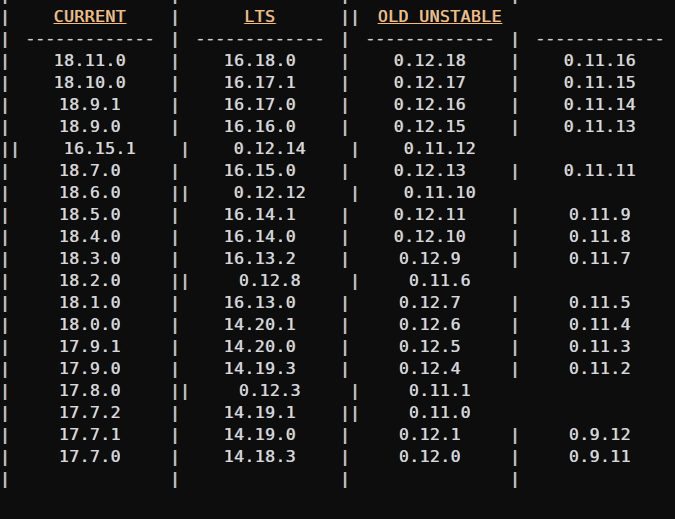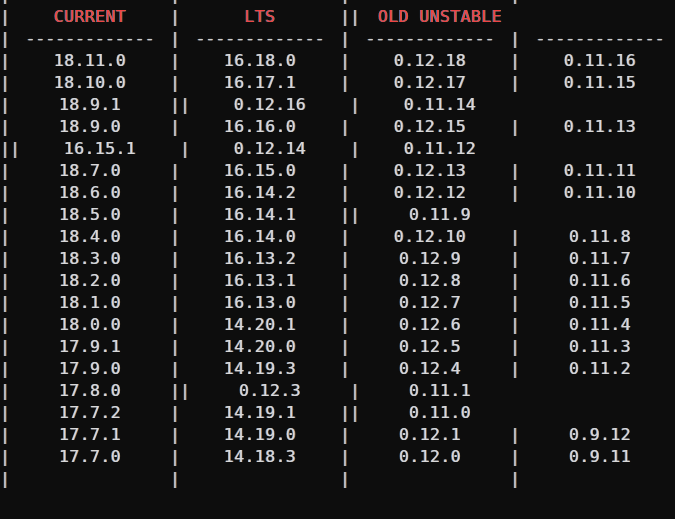--- a/index.html
+++ b/index.html
@@ -49,21 +49,22 @@
   .cell {
     width: 160px;
     flex: 0 0 160px;
     text-align: center;
     color: #d8d8d8;
     letter-spacing: 0.4px;
     text-shadow: -0.6px 0 0 rgba(90,150,220,0.8), 0.6px 0 0 rgba(215,150,85,0.8);
   }
 
   .cell.header {
-    color: #ef4444;
+    color: #fdba74;
+    text-decoration: underline;
   }
 
   .cell.rule {
     color: #cfcfcf;
     letter-spacing: 0;
   }
 
   
   .term-row.edge .cell {
     color: transparent;
@@ -73,29 +74,29 @@
 </head>
 <body>
 
 <div id="terminal">
   <div id="table-body">
       <div class="term-row edge"><span class="pipe">|</span><span class="cell"></span><span class="pipe">|</span><span class="cell"></span><span class="pipe">|</span><span class="cell"></span><span class="pipe">|</span><span class="cell"></span></div>
       <div class="term-row"><span class="pipe">|</span><span class="cell header">CURRENT</span><span class="pipe">|</span><span class="cell header">LTS</span><span class="pipe">|</span><span class="pipe">|</span><span class="cell header">OLD UNSTABLE</span></div>
       <div class="term-row"><span class="pipe">|</span><span class="cell rule">-------------</span><span class="pipe">|</span><span class="cell rule">-------------</span><span class="pipe">|</span><span class="cell rule">-------------</span><span class="pipe">|</span><span class="cell rule">-------------</span></div>
       <div class="term-row"><span class="pipe">|</span><span class="cell">18.11.0</span><span class="pipe">|</span><span class="cell">16.18.0</span><span class="pipe">|</span><span class="cell">0.12.18</span><span class="pipe">|</span><span class="cell">0.11.16</span></div>
       <div class="term-row"><span class="pipe">|</span><span class="cell">18.10.0</span><span class="pipe">|</span><span class="cell">16.17.1</span><span class="pipe">|</span><span class="cell">0.12.17</span><span class="pipe">|</span><span class="cell">0.11.15</span></div>
-      <div class="term-row"><span class="pipe">|</span><span class="cell">18.9.1</span><span class="pipe">|</span><span class="pipe">|</span><span class="cell">0.12.16</span><span class="pipe">|</span><span class="cell">0.11.14</span></div>
+      <div class="term-row"><span class="pipe">|</span><span class="cell">18.9.1</span><span class="pipe">|</span><span class="cell">16.17.0</span><span class="pipe">|</span><span class="cell">0.12.16</span><span class="pipe">|</span><span class="cell">0.11.14</span></div>
       <div class="term-row"><span class="pipe">|</span><span class="cell">18.9.0</span><span class="pipe">|</span><span class="cell">16.16.0</span><span class="pipe">|</span><span class="cell">0.12.15</span><span class="pipe">|</span><span class="cell">0.11.13</span></div>
       <div class="term-row"><span class="pipe">|</span><span class="pipe">|</span><span class="cell">16.15.1</span><span class="pipe">|</span><span class="cell">0.12.14</span><span class="pipe">|</span><span class="cell">0.11.12</span></div>
       <div class="term-row"><span class="pipe">|</span><span class="cell">18.7.0</span><span class="pipe">|</span><span class="cell">16.15.0</span><span class="pipe">|</span><span class="cell">0.12.13</span><span class="pipe">|</span><span class="cell">0.11.11</span></div>
-      <div class="term-row"><span class="pipe">|</span><span class="cell">18.6.0</span><span class="pipe">|</span><span class="cell">16.14.2</span><span class="pipe">|</span><span class="cell">0.12.12</span><span class="pipe">|</span><span class="cell">0.11.10</span></div>
-      <div class="term-row"><span class="pipe">|</span><span class="cell">18.5.0</span><span class="pipe">|</span><span class="cell">16.14.1</span><span class="pipe">|</span><span class="pipe">|</span><span class="cell">0.11.9</span></div>
+      <div class="term-row"><span class="pipe">|</span><span class="cell">18.6.0</span><span class="pipe">|</span><span class="pipe">|</span><span class="cell">0.12.12</span><span class="pipe">|</span><span class="cell">0.11.10</span></div>
+      <div class="term-row"><span class="pipe">|</span><span class="cell">18.5.0</span><span class="pipe">|</span><span class="cell">16.14.1</span><span class="pipe">|</span><span class="cell">0.12.11</span><span class="pipe">|</span><span class="cell">0.11.9</span></div>
       <div class="term-row"><span class="pipe">|</span><span class="cell">18.4.0</span><span class="pipe">|</span><span class="cell">16.14.0</span><span class="pipe">|</span><span class="cell">0.12.10</span><span class="pipe">|</span><span class="cell">0.11.8</span></div>
       <div class="term-row"><span class="pipe">|</span><span class="cell">18.3.0</span><span class="pipe">|</span><span class="cell">16.13.2</span><span class="pipe">|</span><span class="cell">0.12.9</span><span class="pipe">|</span><span class="cell">0.11.7</span></div>
-      <div class="term-row"><span class="pipe">|</span><span class="cell">18.2.0</span><span class="pipe">|</span><span class="cell">16.13.1</span><span class="pipe">|</span><span class="cell">0.12.8</span><span class="pipe">|</span><span class="cell">0.11.6</span></div>
+      <div class="term-row"><span class="pipe">|</span><span class="cell">18.2.0</span><span class="pipe">|</span><span class="pipe">|</span><span class="cell">0.12.8</span><span class="pipe">|</span><span class="cell">0.11.6</span></div>
       <div class="term-row"><span class="pipe">|</span><span class="cell">18.1.0</span><span class="pipe">|</span><span class="cell">16.13.0</span><span class="pipe">|</span><span class="cell">0.12.7</span><span class="pipe">|</span><span class="cell">0.11.5</span></div>
       <div class="term-row"><span class="pipe">|</span><span class="cell">18.0.0</span><span class="pipe">|</span><span class="cell">14.20.1</span><span class="pipe">|</span><span class="cell">0.12.6</span><span class="pipe">|</span><span class="cell">0.11.4</span></div>
       <div class="term-row"><span class="pipe">|</span><span class="cell">17.9.1</span><span class="pipe">|</span><span class="cell">14.20.0</span><span class="pipe">|</span><span class="cell">0.12.5</span><span class="pipe">|</span><span class="cell">0.11.3</span></div>
       <div class="term-row"><span class="pipe">|</span><span class="cell">17.9.0</span><span class="pipe">|</span><span class="cell">14.19.3</span><span class="pipe">|</span><span class="cell">0.12.4</span><span class="pipe">|</span><span class="cell">0.11.2</span></div>
       <div class="term-row"><span class="pipe">|</span><span class="cell">17.8.0</span><span class="pipe">|</span><span class="pipe">|</span><span class="cell">0.12.3</span><span class="pipe">|</span><span class="cell">0.11.1</span></div>
       <div class="term-row"><span class="pipe">|</span><span class="cell">17.7.2</span><span class="pipe">|</span><span class="cell">14.19.1</span><span class="pipe">|</span><span class="pipe">|</span><span class="cell">0.11.0</span></div>
       <div class="term-row"><span class="pipe">|</span><span class="cell">17.7.1</span><span class="pipe">|</span><span class="cell">14.19.0</span><span class="pipe">|</span><span class="cell">0.12.1</span><span class="pipe">|</span><span class="cell">0.9.12</span></div>
       <div class="term-row"><span class="pipe">|</span><span class="cell">17.7.0</span><span class="pipe">|</span><span class="cell">14.18.3</span><span class="pipe">|</span><span class="cell">0.12.0</span><span class="pipe">|</span><span class="cell">0.9.11</span></div>
       <div class="term-row edge"><span class="pipe">|</span><span class="cell"></span><span class="pipe">|</span><span class="cell"></span><span class="pipe">|</span><span class="cell"></span><span class="pipe">|</span><span class="cell"></span></div>
     </div>

